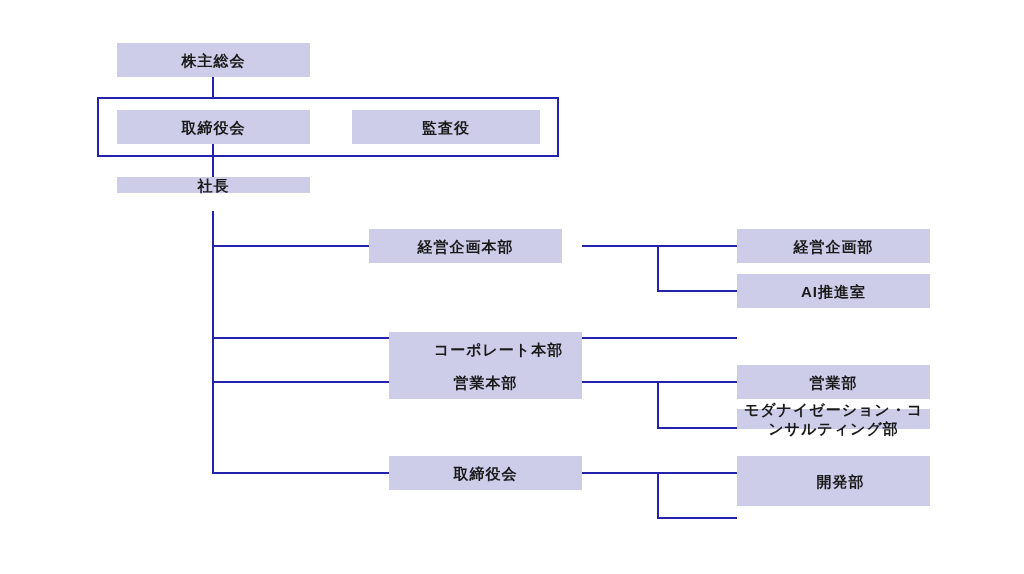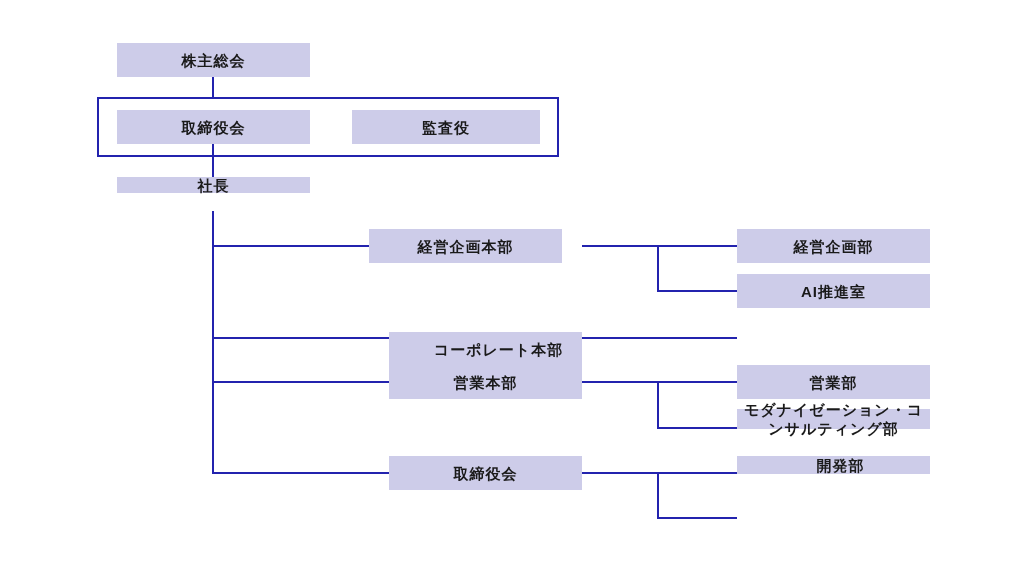--- a/index.html
+++ b/index.html
@@ -91,16 +91,16 @@
 
   <div class="node" style="left:737px; top:229px; width:193px; height:34px;">経営企画部</div>
 
   <div class="node" style="left:737px; top:274px; width:193px; height:34px;">AI推進室</div>
 
 
   <div class="node" style="left:737px; top:365px; width:193px; height:34px;">営業部</div>
 
   <div class="node" style="left:737px; top:409px; width:193px; height:20px;">モダナイゼーション・コンサルティング部</div>
 
-  <div class="node" style="left:737px; top:456px; width:193px; height:18px;padding-left:18px;">開発部</div>
+  <div class="node" style="left:737px; top:456px; width:193px; height:50px;padding-left:18px;">開発部</div>
 
 
 </div>
 
 </body></html>

